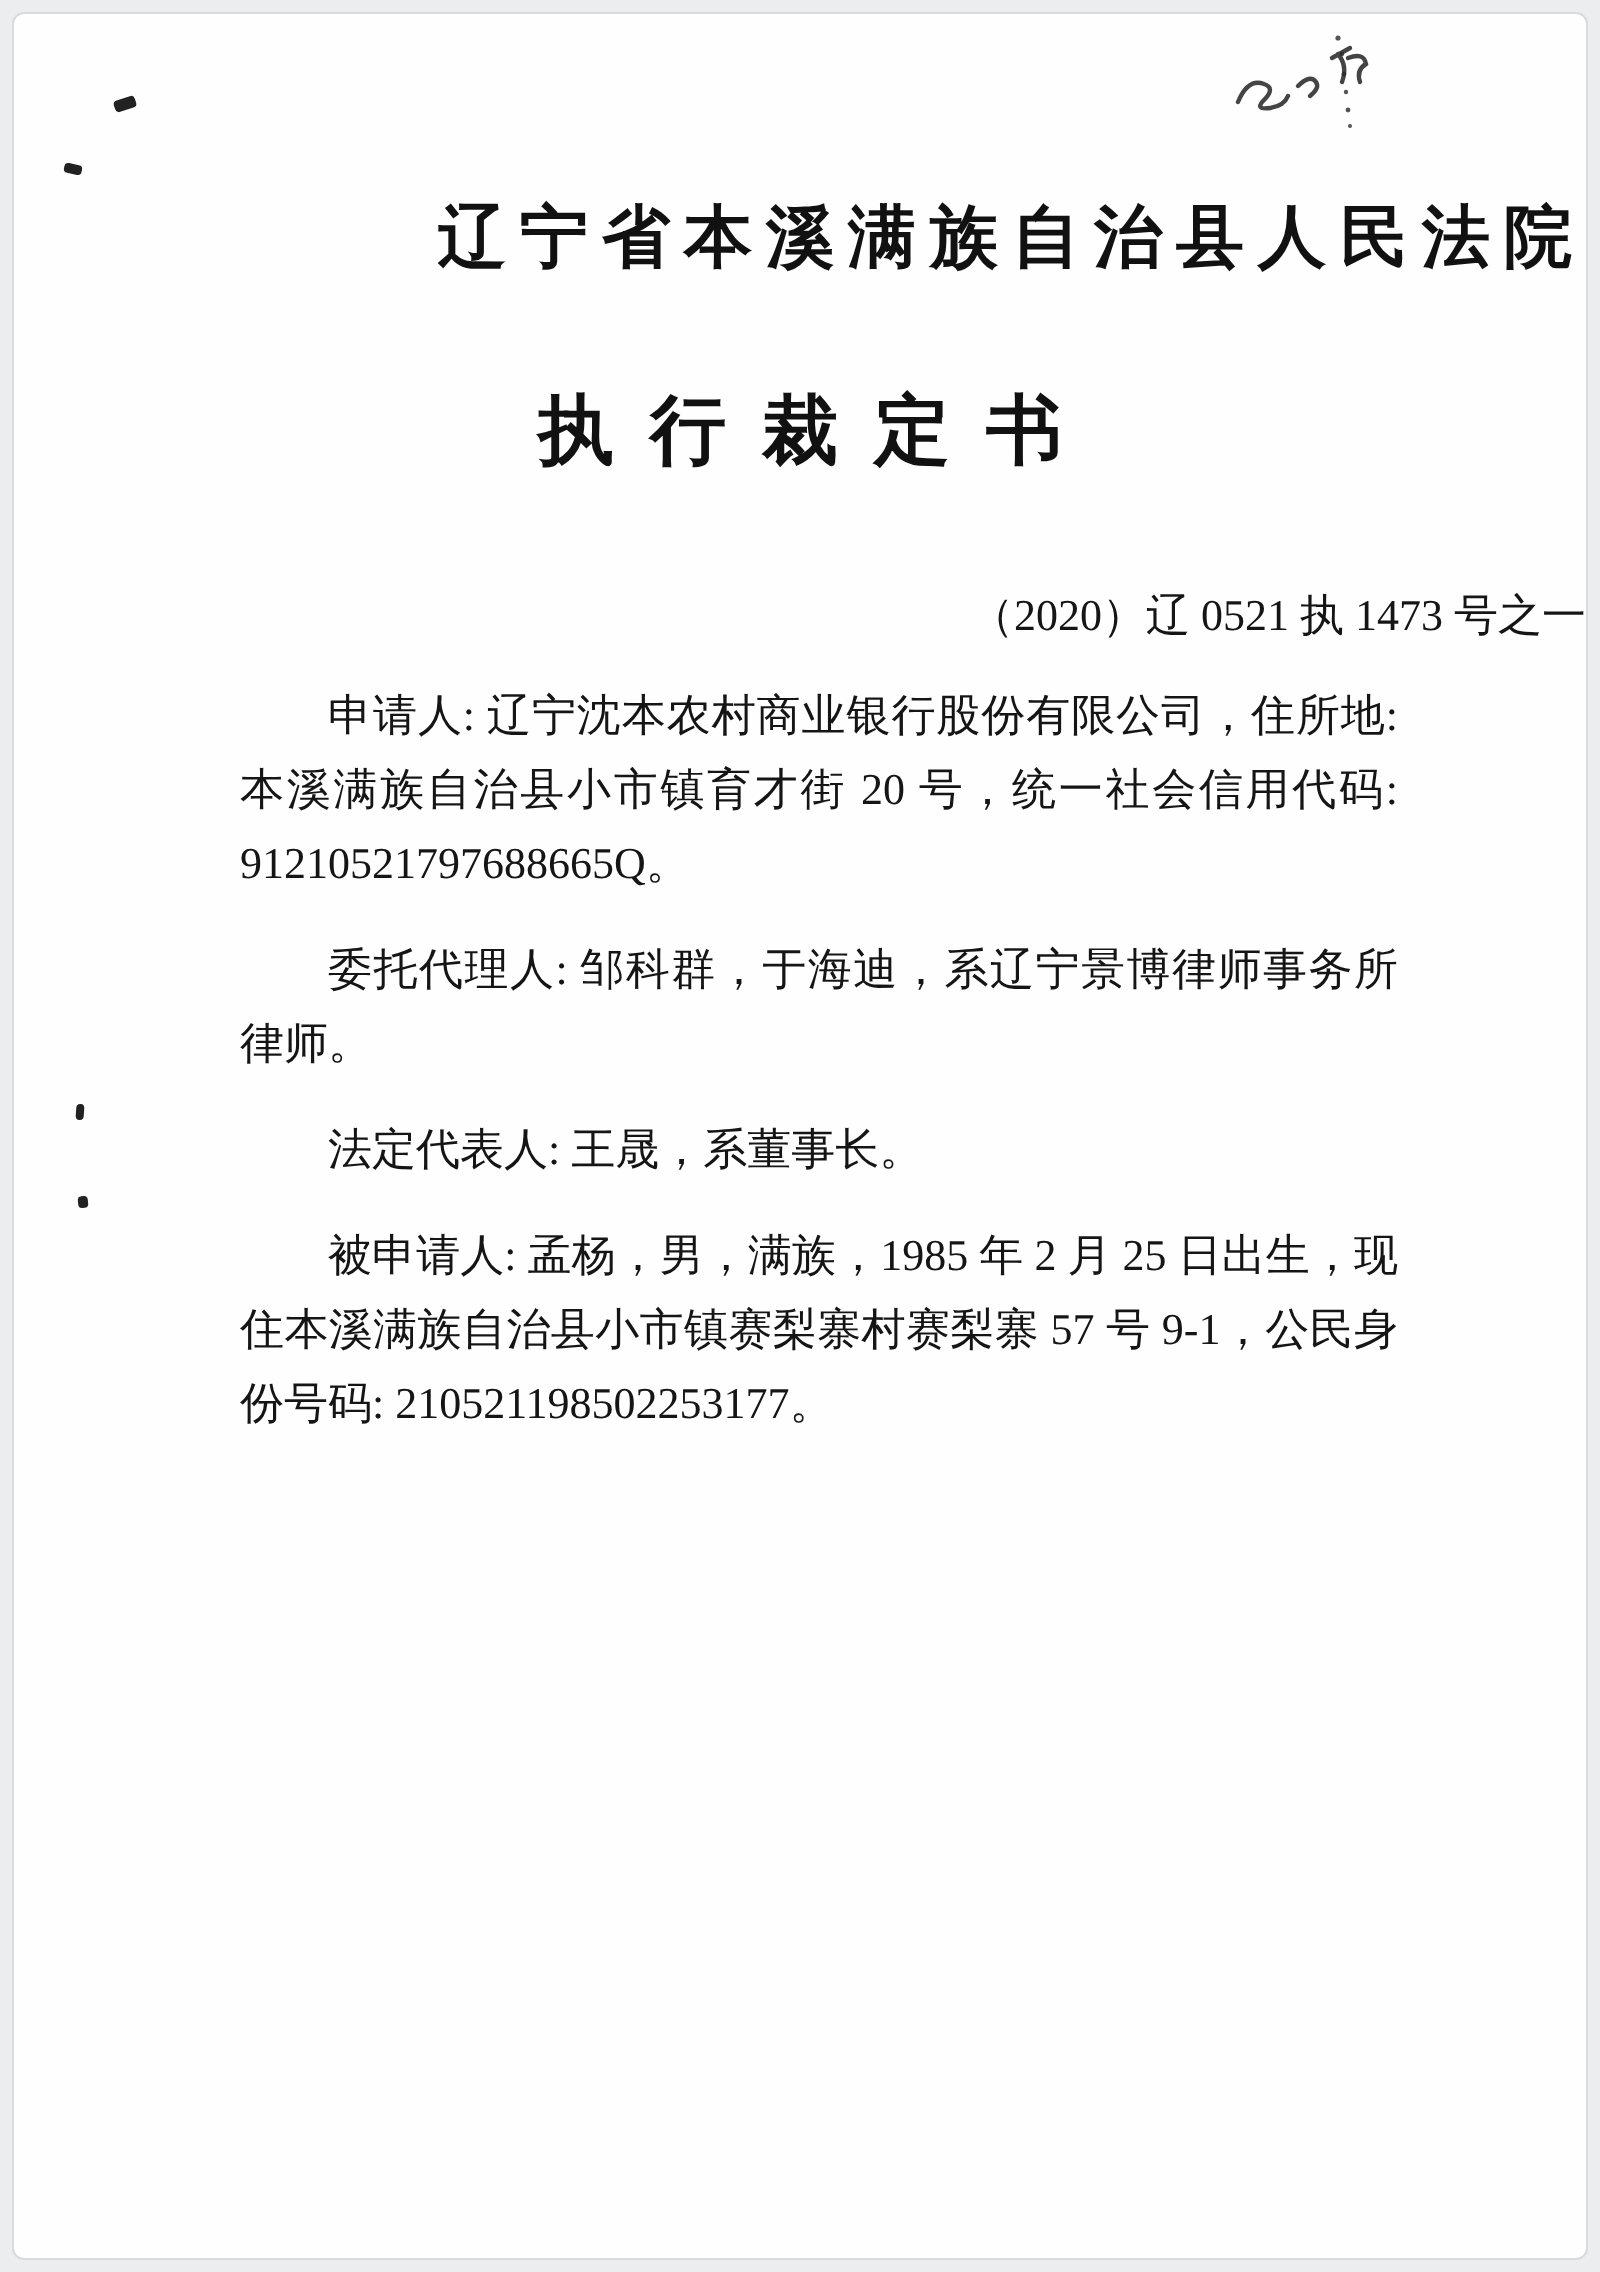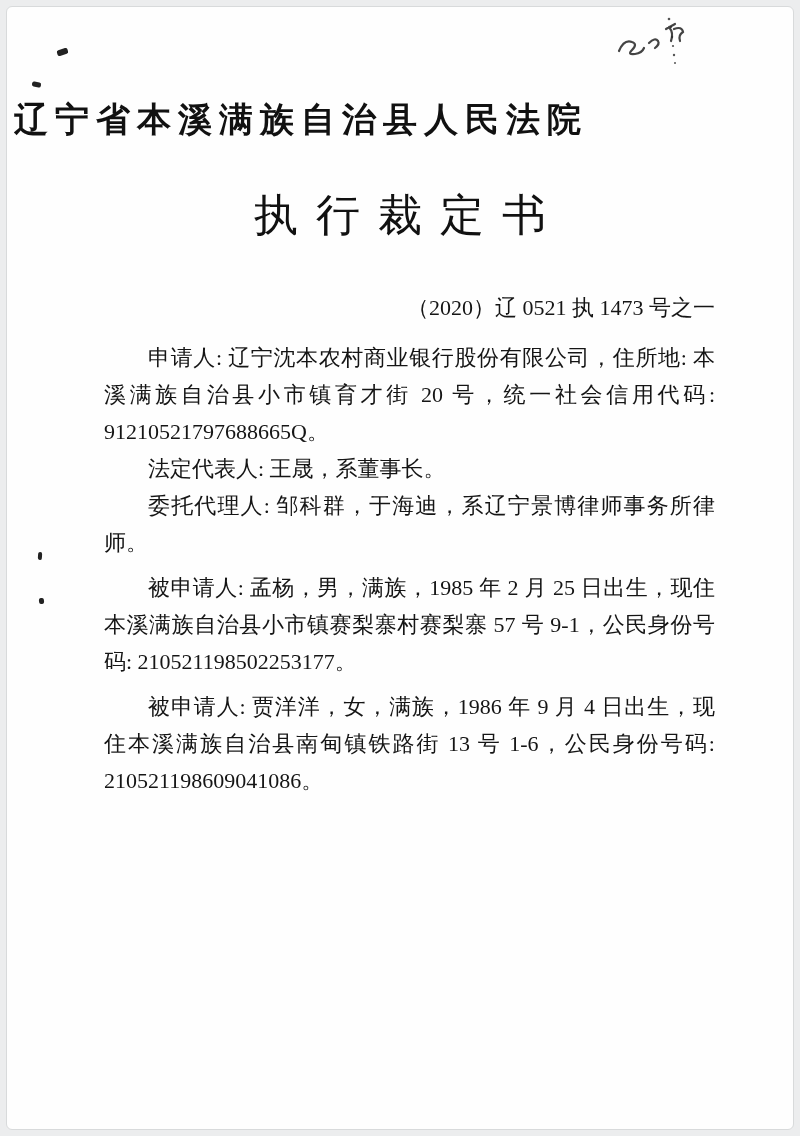--- a/index.html
+++ b/index.html
@@ -17,51 +17,50 @@
     right: 6px;
     bottom: 6px;
     background: #fefefe;
     border: 1px solid #d8dadb;
     border-radius: 6px;
     overflow: hidden;
     color: #171717;
   }
   .court-name {
     margin-top: 90px;
-    text-align: left;
+    text-align: right;
     font-size: 34px;
     line-height: 46px;
     font-weight: bold;
     letter-spacing: 7px;
     padding-left: 7px;
     color: #111;
   }
   .doc-title {
     margin-top: 48px;
     text-align: center;
-    font-size: 44px;
+    font-size: 38px;
     line-height: 50px;
-    font-weight: normal;
+    font-weight: bold;
     letter-spacing: 18px;
     padding-left: 18px;
     color: #111;
   }
   .case-number {
     margin-top: 52px;
     text-align: right;
-    padding-right: 78px;
     font-size: 22px;
     line-height: 30px;
     color: #151515;
   }
   .body-text {
     margin: 16px 78px 0 97px;
   }
   .body-text p {
-    margin: 0;
+    margin: 16px;
     font-size: 22px;
     line-height: 37px;
     text-align: justify;
     text-indent: 2em;
     color: #151515;
   }
   .body-text p.party {
     margin-top: 8px;
   }
   
@@ -110,19 +109,18 @@
   <div class="speck speck-4"></div>
 
   <div class="court-name">辽宁省本溪满族自治县人民法院</div>
 
   <div class="doc-title">执行裁定书</div>
 
   <div class="case-number">（2020）辽 0521 执 1473 号之一</div>
 
   <div class="body-text">
     <p>申请人: 辽宁沈本农村商业银行股份有限公司，住所地: 本溪满族自治县小市镇育才街 20 号，统一社会信用代码: 91210521797688665Q。</p>
+    <p>委托代理人: 邹科群，于海迪，系辽宁景博律师事务所律师。</p>
     <p>法定代表人: 王晟，系董事长。</p>
-    <p>委托代理人: 邹科群，于海迪，系辽宁景博律师事务所律师。</p>
     <p class="party">被申请人: 孟杨，男，满族，1985 年 2 月 25 日出生，现住本溪满族自治县小市镇赛梨寨村赛梨寨 57 号 9-1，公民身份号码: 210521198502253177。</p>
-    <p class="party">被申请人: 贾洋洋，女，满族，1986 年 9 月 4 日出生，现住本溪满族自治县南甸镇铁路街 13 号 1-6，公民身份号码: 210521198609041086。</p>
   </div>
 
 </div>
 
 </body></html>

